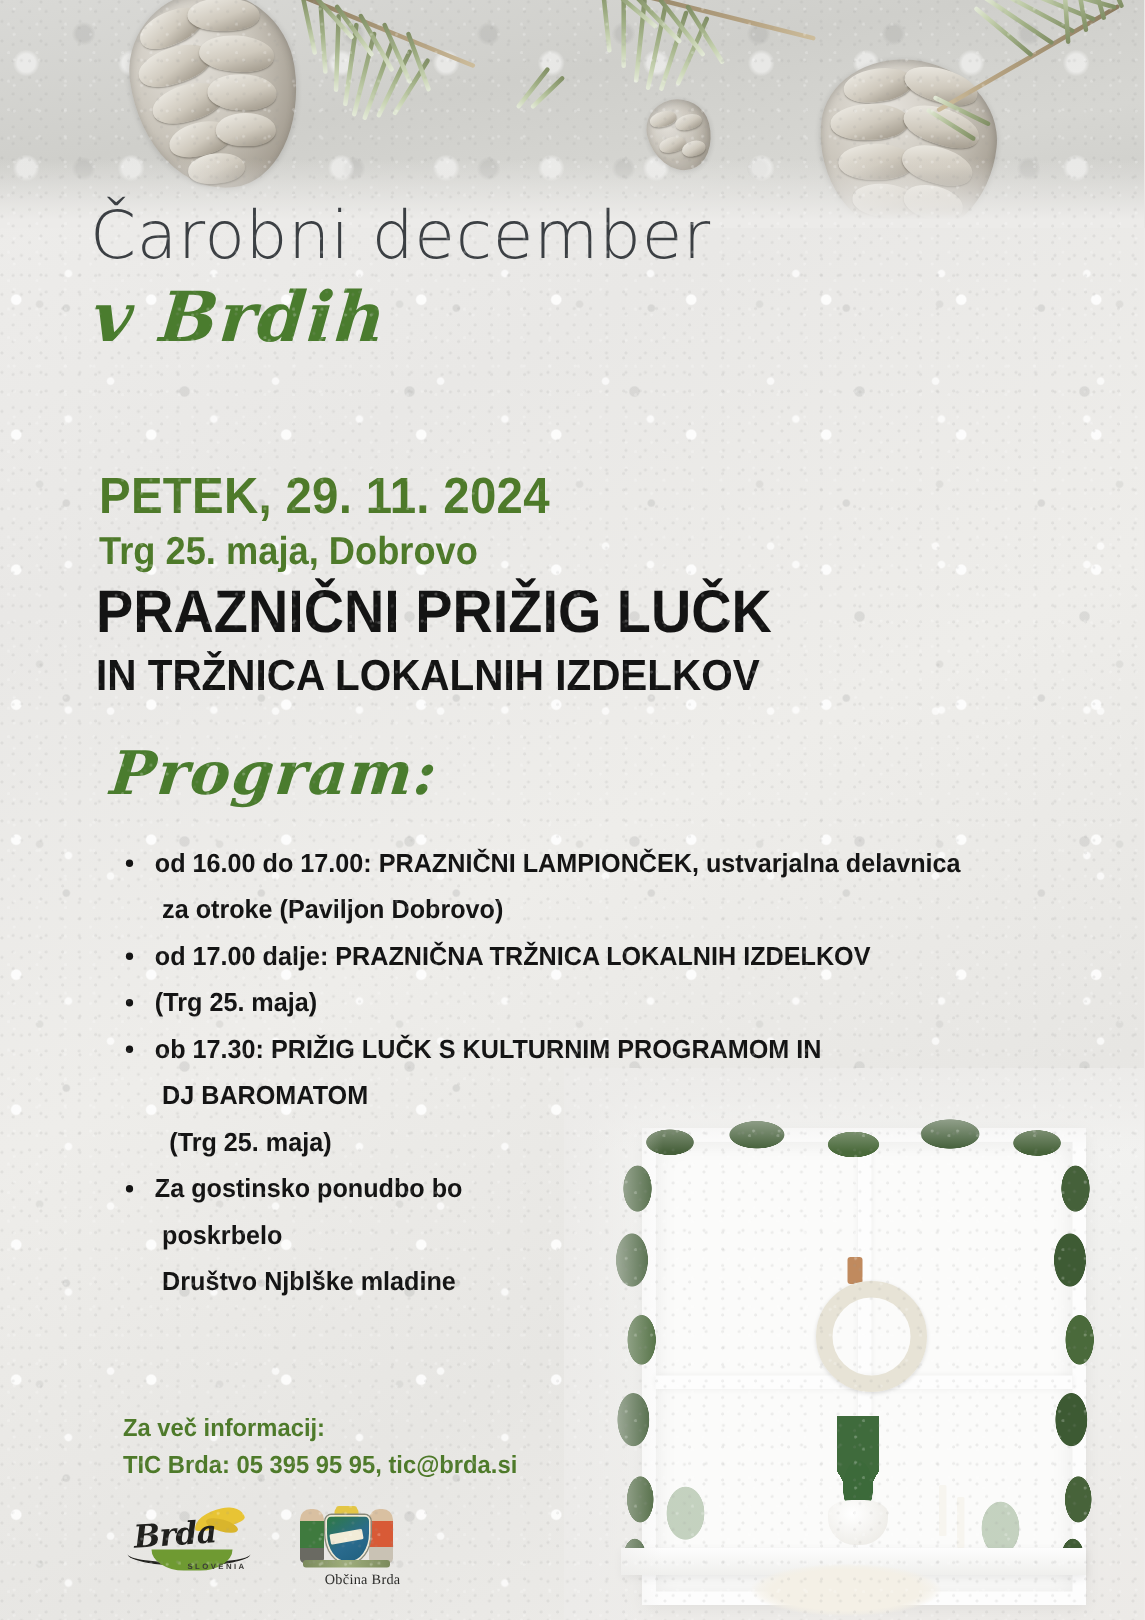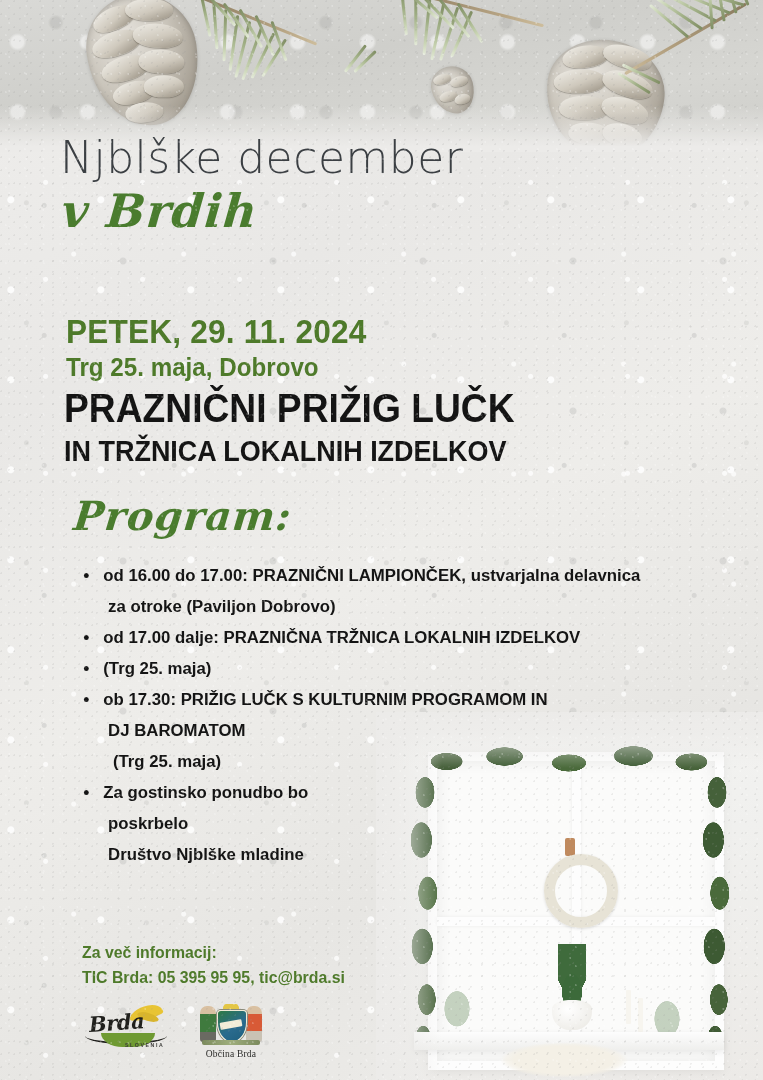--- a/index.html
+++ b/index.html
@@ -154,21 +154,21 @@
   }
   .logo-brda .stroke{
     position:absolute;left:0px;top:22px;width:82px;height:14px;
     border-bottom:2px solid #20201d;border-radius:0 0 60% 60%;
   }
   .logo-brda .sub{
     position:absolute;left:40px;top:36px;
     font-family:"Liberation Sans", sans-serif;font-size:5.2px;font-weight:700;
     letter-spacing:1.6px;color:#3b3b38;
   }
-  .logo-obcina{position:relative;width:72px;height:54px;text-align:center;}
+  .logo-obcina{position:relative;width:72px;height:54px;text-align:right;}
   .coa{position:relative;width:66px;height:40px;margin:0 auto;}
   .coa .shield{
     position:absolute;left:19px;top:4px;width:28px;height:30px;
     background:linear-gradient(145deg,#2f7a43 0%,#2a6b8e 55%,#1f5f7e 100%);
     border:1.6px solid #f0ead6;border-radius:4px 4px 48% 48% / 4px 4px 62% 62%;
     box-shadow:0 0 0 1px #8a8a7a;
   }
   .coa .shield .band{position:absolute;left:2px;top:10px;width:22px;height:7px;
     background:#f2ecd8;transform:rotate(-10deg);border-radius:1px;}
   .coa .crown{
@@ -362,21 +362,21 @@
       <div class="needle" style="left:116px;top:16px;width:46px;transform:rotate(254deg);"></div>
       <div class="needle" style="left:104px;top:24px;width:46px;transform:rotate(260deg);"></div>
       <div class="needle" style="left:92px;top:32px;width:44px;transform:rotate(266deg);"></div>
       <div class="needle" style="left:40px;top:86px;width:42px;transform:rotate(206deg);"></div>
       <div class="needle" style="left:30px;top:96px;width:38px;transform:rotate(212deg);"></div>
     </div>
 
     <div class="fade"></div>
   </div>
 
-  <div id="title-main">Njblške december</div>
+  <div id="title-main">Čarobni december</div>
   <div id="title-script">v Brdih</div>
 
   <div id="date-line">PETEK, 29. 11. 2024</div>
   <div id="place-line">Trg 25. maja, Dobrovo</div>
   <div id="head1">PRAZNIČNI PRIŽIG LUČK</div>
   <div id="head2">IN TRŽNICA LOKALNIH IZDELKOV</div>
 
   <div id="program-title">Program:</div>
 
   <ul id="program-list">

